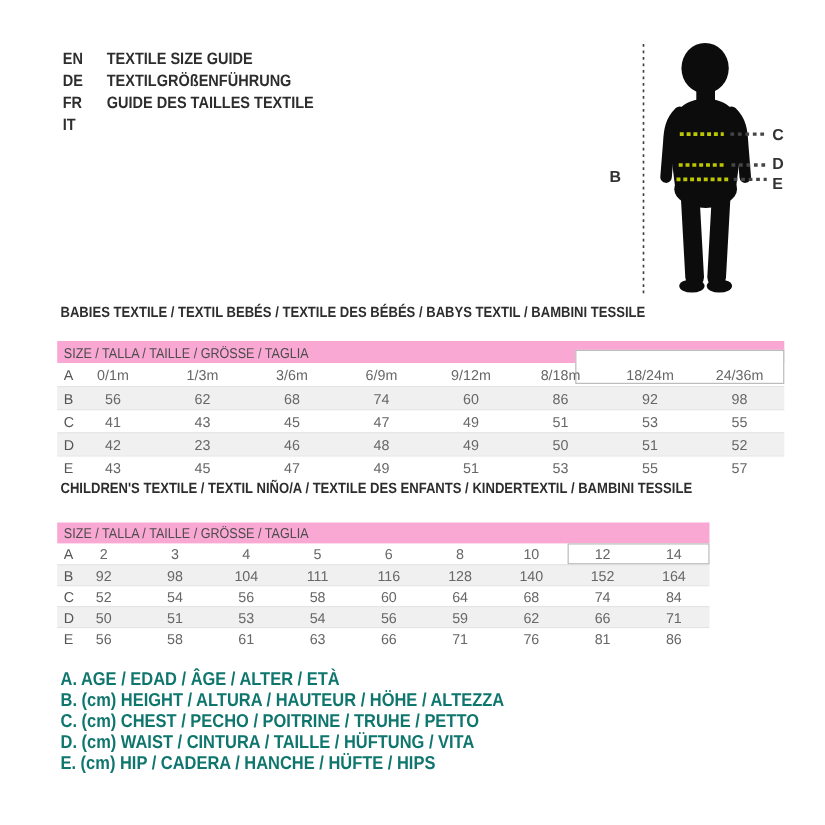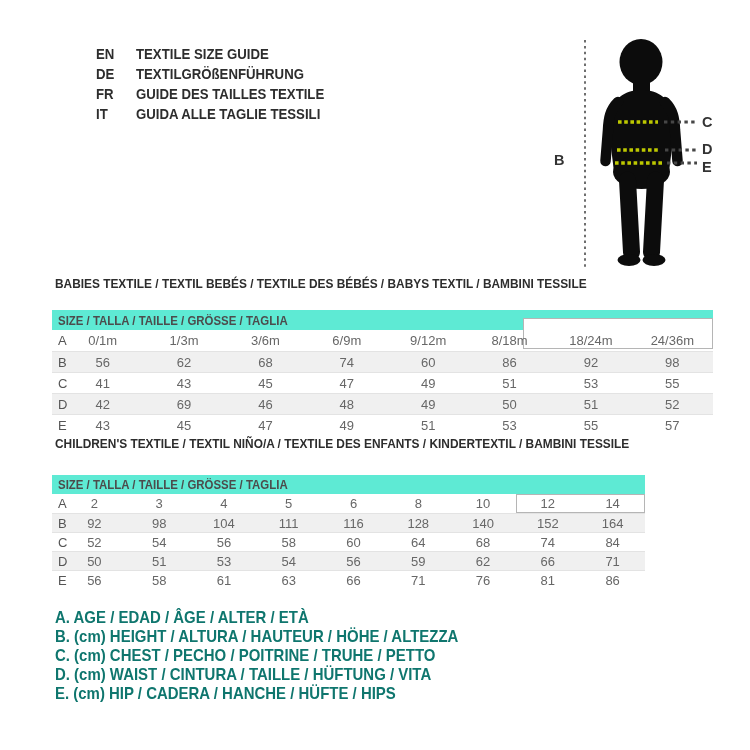--- a/index.html
+++ b/index.html
@@ -5,38 +5,38 @@
   html,body { margin:0; padding:0; background:#fff; }
   .page {
     position:relative; width:750px; height:750px; background:#ffffff;
     font-family:"Liberation Sans", sans-serif; overflow:hidden;
   }
   .cond { display:inline-block; transform:scaleX(0.88); transform-origin:0 50%; white-space:nowrap; }
 
   
   .lang-block { position:absolute; left:57px; top:43px; }
   .lang-row { display:flex; height:20px; align-items:center; }
-  .lang-code { width:40px; font-weight:bold; font-size:15px; color:#2d2d2d;margin-left:39px; }
+  .lang-code { width:40px; font-weight:bold; font-size:15px; color:#2d2d2d; }
   .lang-name { font-weight:bold; font-size:15px; color:#2d2d2d; }
 
   
   .figure-wrap { position:absolute; left:548px; top:20px; width:170px; height:260px; }
 
   
   .section-title { position:absolute; left:55px; font-size:13.5px; font-weight:bold; color:#2d2d2d; white-space:nowrap; }
   #babies-title { top:276px; }
   #children-title { top:436px; }
 
   
   .size-table { position:absolute; left:52px; }
   #babies-table { top:310px; width:661px; }
   #children-table { top:475px; width:593px; }
   .table-header {
-    background:#5eead4; display:flex; align-items:center; padding-left:6px;
-    font-size:13px; font-weight:bold; color:#4c4c4c; box-sizing:border-box;
+    background:#f9a8d4; display:flex; align-items:center; padding-left:6px;
+    font-size:13px; font-weight:normal; color:#4c4c4c; box-sizing:border-box;
   }
   #babies-table .table-header { height:20px; }
   #children-table .table-header { height:19px; }
   .t-row { display:grid; align-items:center; box-sizing:border-box; }
   #babies-table .t-row { grid-template-columns:10px repeat(8,1fr); height:21px; }
   #children-table .t-row { grid-template-columns:10px repeat(9,1fr); height:19px; }
   .t-row.striped { background:#f0f0f0; }
   .t-row + .t-row { border-top:1px solid #e3e3e3; }
   .t-label { padding-left:6px; font-size:13px; color:#555; position:relative; z-index:2; white-space:nowrap; }
   .t-cell { text-align:center; font-size:13px; color:#676767; position:relative; z-index:2; white-space:nowrap; }
@@ -61,21 +61,20 @@
     <div class="lang-row">
       <span class="lang-code"><span class="cond">DE</span></span>
       <span class="lang-name"><span class="cond">TEXTILGRÖßENFÜHRUNG</span></span>
     </div>
     <div class="lang-row">
       <span class="lang-code"><span class="cond">FR</span></span>
       <span class="lang-name"><span class="cond">GUIDE DES TAILLES TEXTILE</span></span>
     </div>
     <div class="lang-row">
       <span class="lang-code"><span class="cond">IT</span></span>
-      <span class="lang-name"><span class="cond">GUIDA ALLE TAGLIE TESSILI</span></span>
     </div>
   </div>
 
   <div class="figure-wrap">
     <svg width="170" height="260" viewBox="0 0 170 260" xmlns="http://www.w3.org/2000/svg">
 
       <line x1="37" y1="20" x2="37" y2="248" stroke="#3f3f3f" stroke-width="1.5" stroke-dasharray="2.5 3.4"></line>
 
       <g fill="#0c0c0c" stroke="none">
         <ellipse cx="93" cy="42" rx="21.5" ry="23"></ellipse>
@@ -142,21 +141,21 @@
         <span class="t-cell">45</span>
         <span class="t-cell">47</span>
         <span class="t-cell">49</span>
         <span class="t-cell">51</span>
         <span class="t-cell">53</span>
         <span class="t-cell">55</span>
       </div>
       <div class="t-row striped">
         <span class="t-label">D</span>
         <span class="t-cell">42</span>
-        <span class="t-cell">69</span>
+        <span class="t-cell">23</span>
         <span class="t-cell">46</span>
         <span class="t-cell">48</span>
         <span class="t-cell">49</span>
         <span class="t-cell">50</span>
         <span class="t-cell">51</span>
         <span class="t-cell">52</span>
       </div>
       <div class="t-row">
         <span class="t-label">E</span>
         <span class="t-cell">43</span>

